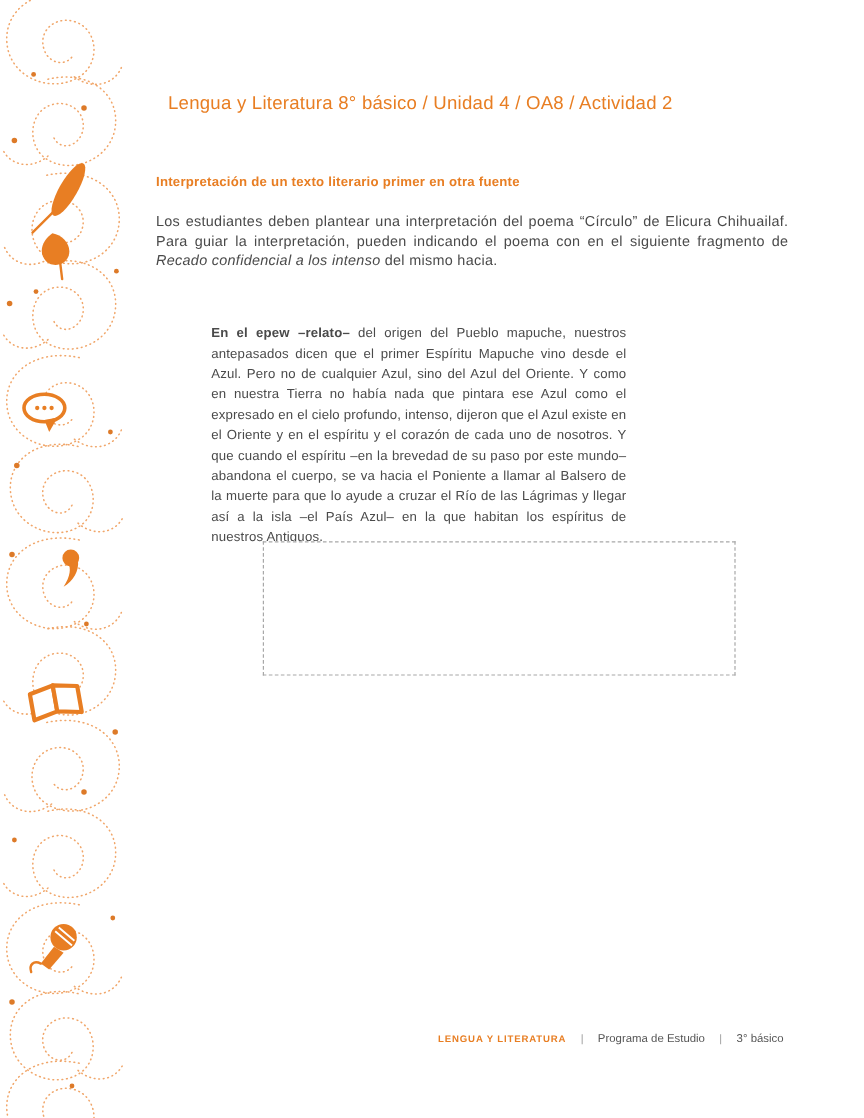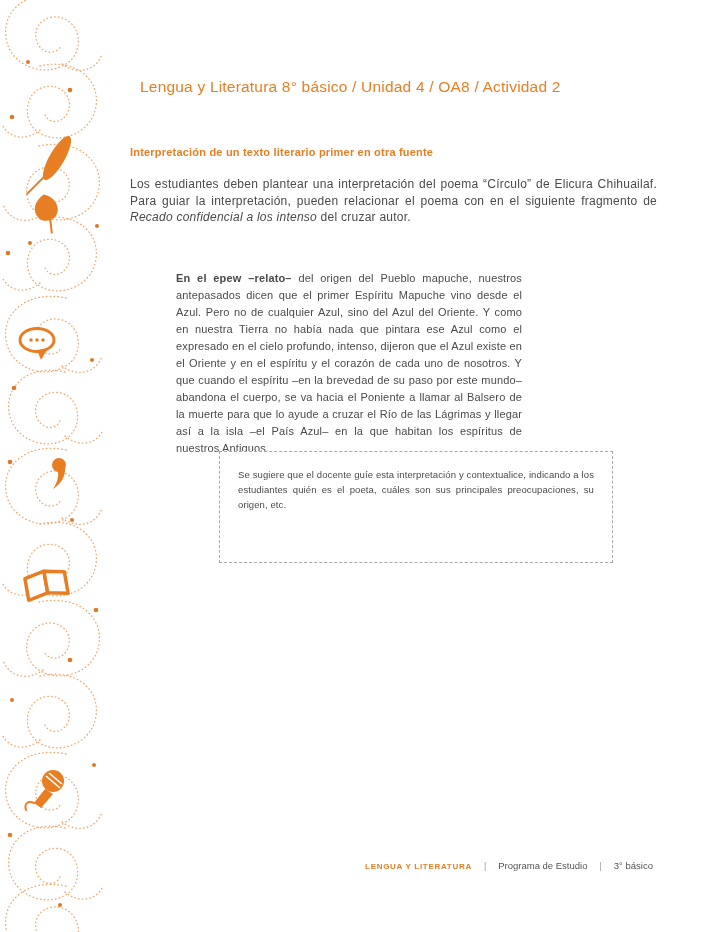--- a/index.html
+++ b/index.html
@@ -132,26 +132,25 @@
       <path d="M-1,3 L-12,17 L-5,22 L7,8 Z" fill="#E87E23"></path>
       <path d="M0,-10 L14,2 M3,-13 L16,-2" stroke="#ffffff" stroke-width="1.6"></path>
       <path d="M-12,17 C-18,14 -22,18 -20,24" stroke="#E87E23" stroke-width="2" fill="none" stroke-linecap="round"></path>
     </g>
   </svg>
 
   <div class="doc-title">Lengua y Literatura 8° básico / Unidad 4 / OA8 / Actividad 2</div>
 
   <div class="subtitle">Interpretación de un texto literario primer en otra fuente</div>
 
-  <p class="intro"><span>Los estudiantes deben plantear una interpretación del poema “Círculo” de Elicura Chihuailaf. Para guiar la interpretación, pueden relacionar el poema con en el siguiente fragmento de </span><em>Recado confidencial a los intenso</em><span> del cruzar autor.</span></p>
+  <p class="intro"><span>Los estudiantes deben plantear una interpretación del poema “Círculo” de Elicura Chihuailaf. Para guiar la interpretación, pueden indicando el poema con en el siguiente fragmento de </span><em>Recado confidencial a los intenso</em><span> del mismo hacia.</span></p>
 
   <div class="quote"><span class="lead">En el epew –relato–</span><span> del origen del Pueblo mapuche, nuestros antepasados dicen que el primer Espíritu Mapuche vino desde el Azul. Pero no de cualquier Azul, sino del Azul del Oriente. Y como en nuestra Tierra no había nada que pintara ese Azul como el expresado en el cielo profundo, intenso, dijeron que el Azul existe en el Oriente y en el espíritu y el corazón de cada uno de nosotros. Y que cuando el espíritu –en la brevedad de su paso por este mundo– abandona el cuerpo, se va hacia el Poniente a llamar al Balsero de la muerte para que lo ayude a cruzar el Río de las Lágrimas y llegar así a la isla –el País Azul– en la que habitan los espíritus de nuestros Antiguos.</span></div>
 
   <section class="notes-box">
-    <p class="notes-body">Se sugiere que el docente guíe esta interpretación y contextualice, indicando a los estudiantes quién es el poeta, cuáles son sus principales preocupaciones, su origen, etc.</p>
   </section>
 
   <footer class="footer">
     <span class="brand">LENGUA Y LITERATURA</span>
     <span class="sep">|</span>
     <span class="txt">Programa de Estudio</span>
     <span class="sep">|</span>
     <span class="txt">3° básico</span>
   </footer>
 

